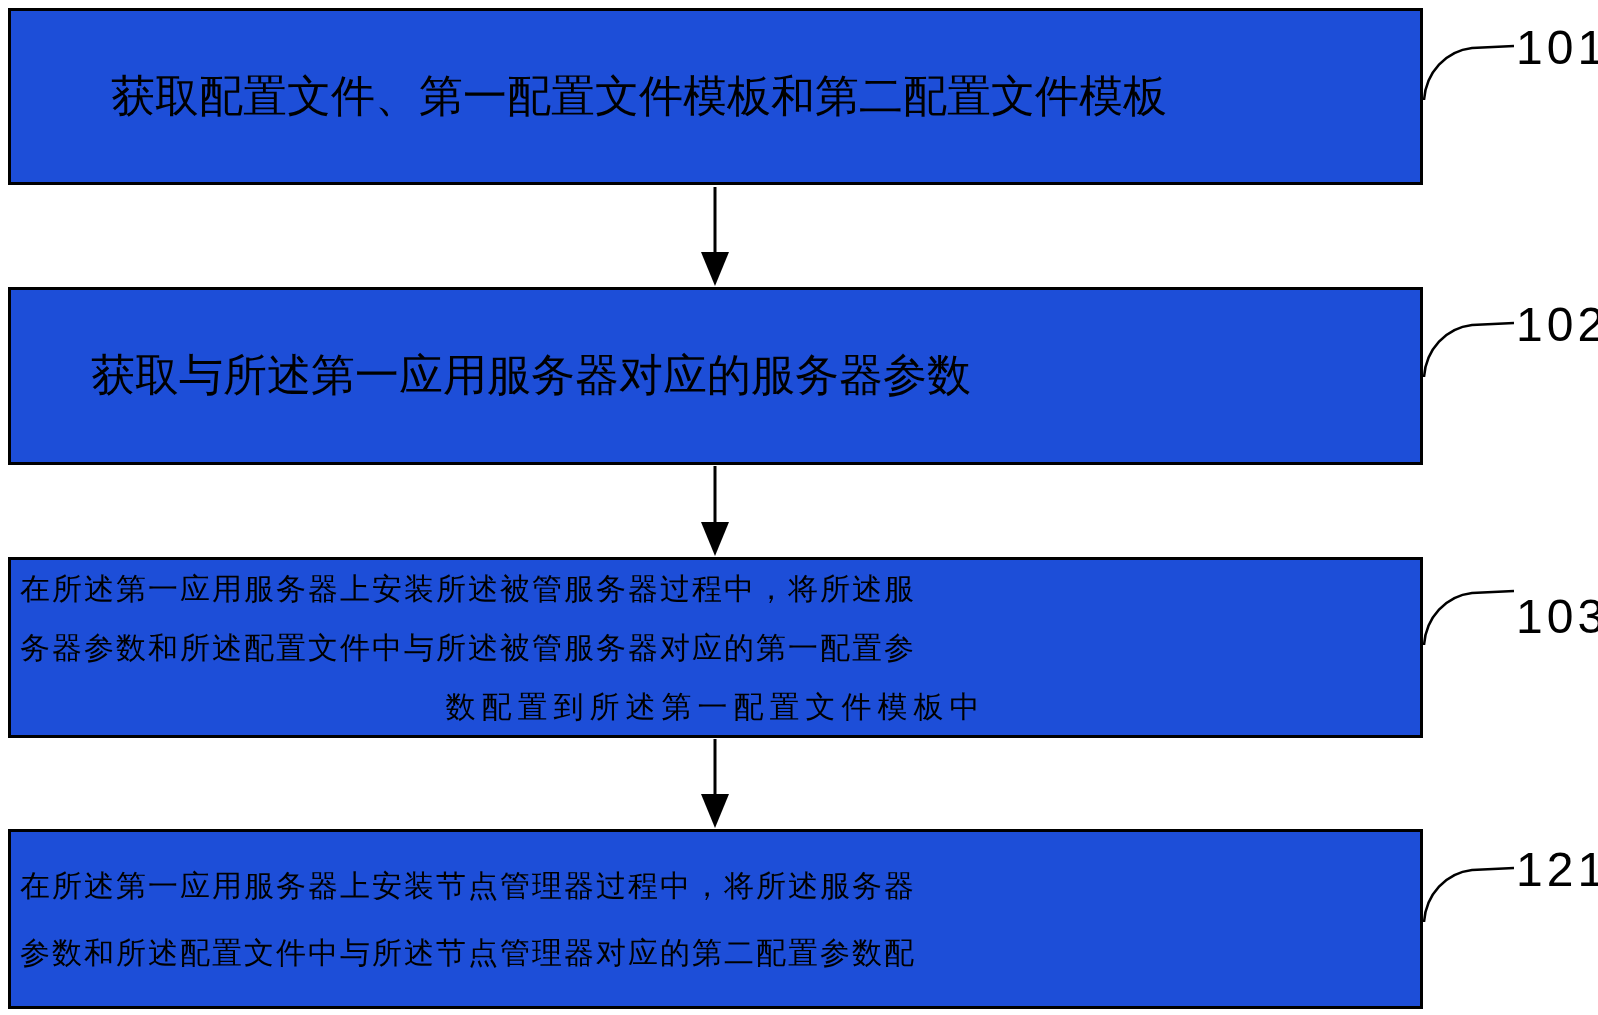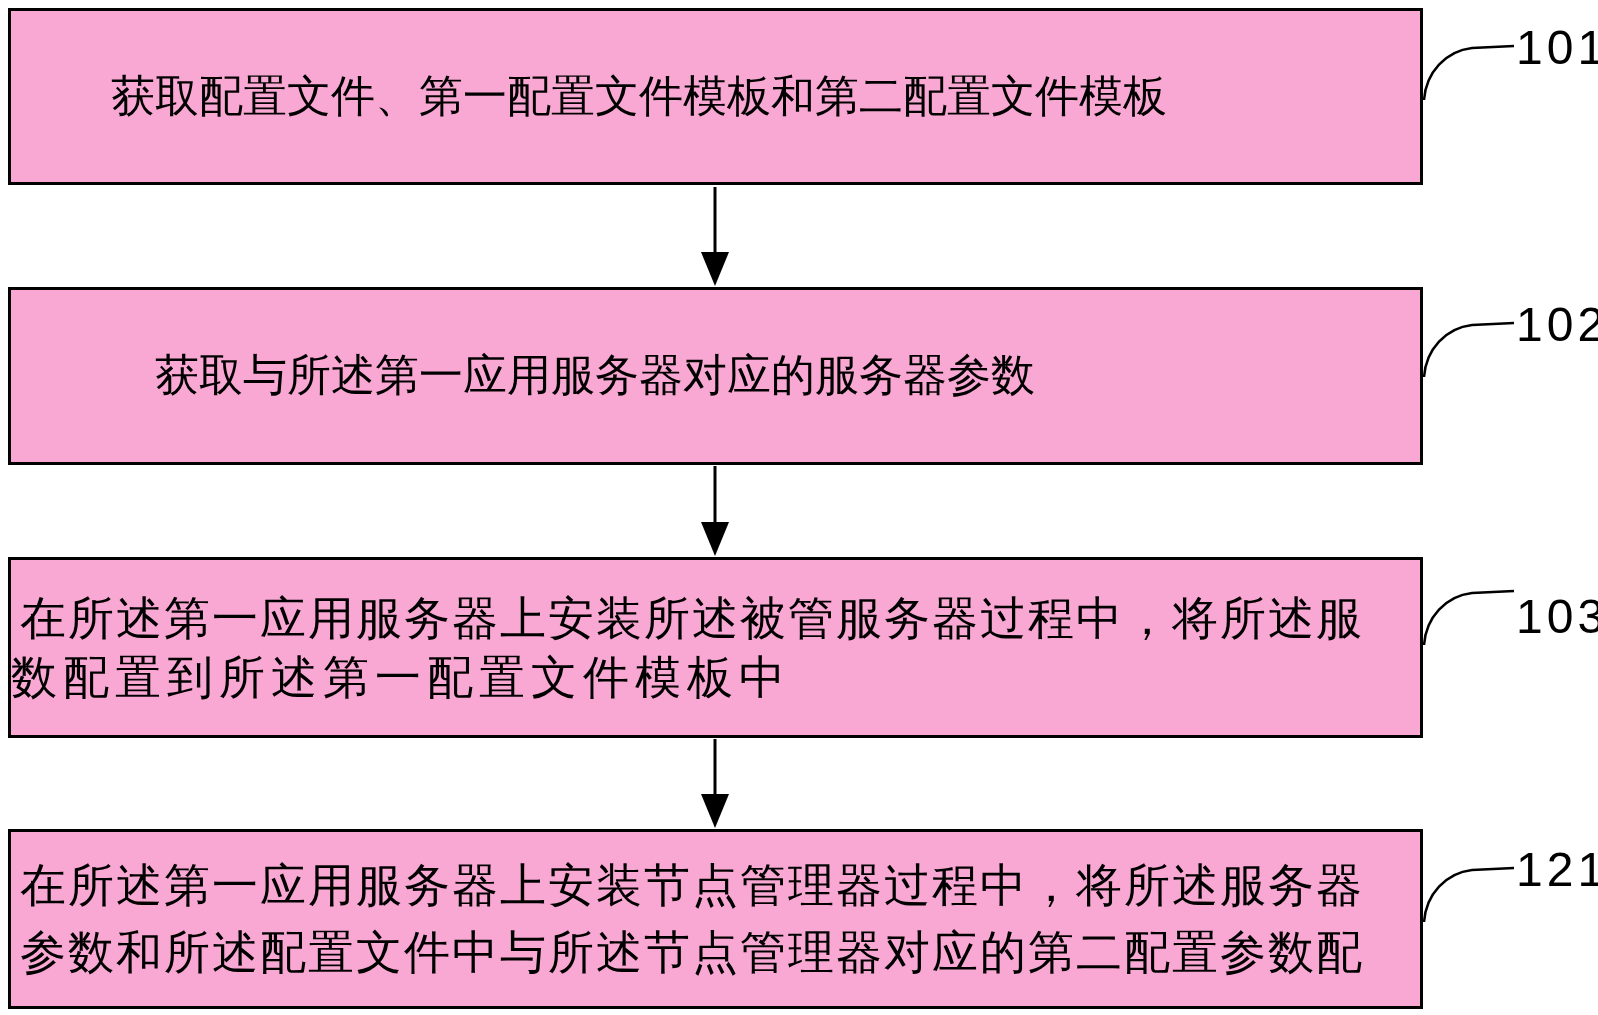--- a/index.html
+++ b/index.html
@@ -15,50 +15,51 @@
     font-family: "Liberation Serif", "DejaVu Serif", serif;
     color: #000000;
     overflow: hidden;
   }
   .box {
     position: absolute;
     left: 8px;
     width: 1415px;
     border: 3px solid #000000;
     box-sizing: border-box;
-    background: #f9a8d4;
+    background: #1d4ed8;
     display: flex;
     flex-direction: column;
     justify-content: center;
   }
   #box-101 { top: 8px;   height: 177px; }
   #box-102 { top: 287px; height: 178px; }
   #box-103 { top: 557px; height: 181px; }
   #box-104 { top: 829px; height: 180px; gap: 8px; }
 
   .single-line {
     font-size: 44px;
     line-height: 52px;
     white-space: nowrap;
     text-align: left;
   }
   #box-101 .single-line { padding-left: 100px; }
-  #box-102 .single-line { padding-left: 120px; margin-left: 24px; }
+  #box-102 .single-line { padding-left: 80px; }
 
   .para-line {
-    font-size: 46px;
+    font-size: 30px;
     line-height: 59px;
     white-space: nowrap;
   }
   .para-line.fill {
     text-align: left;
     letter-spacing: 2px;
     padding-left: 9px;
   }
   .para-line.last {
+    text-align: center;
     letter-spacing: 6px;
   }
 
   .step-label {
     position: absolute;
     left: 1516px;
     width: 82px;
     font-size: 48px;
     line-height: 56px;
     letter-spacing: 4px;
@@ -88,20 +89,21 @@
   <div class="box" id="box-101">
     <div class="single-line">获取配置文件、第一配置文件模板和第二配置文件模板</div>
   </div>
 
   <div class="box" id="box-102">
     <div class="single-line">获取与所述第一应用服务器对应的服务器参数</div>
   </div>
 
   <div class="box" id="box-103">
     <div class="para-line fill">在所述第一应用服务器上安装所述被管服务器过程中，将所述服</div>
+    <div class="para-line fill">务器参数和所述配置文件中与所述被管服务器对应的第一配置参</div>
     <div class="para-line last">数配置到所述第一配置文件模板中</div>
   </div>
 
   <div class="box" id="box-104">
     <div class="para-line fill">在所述第一应用服务器上安装节点管理器过程中，将所述服务器</div>
     <div class="para-line fill">参数和所述配置文件中与所述节点管理器对应的第二配置参数配</div>
   </div>
 
   <div class="step-label" id="label-101">101</div>
   <div class="step-label" id="label-102">102</div>

